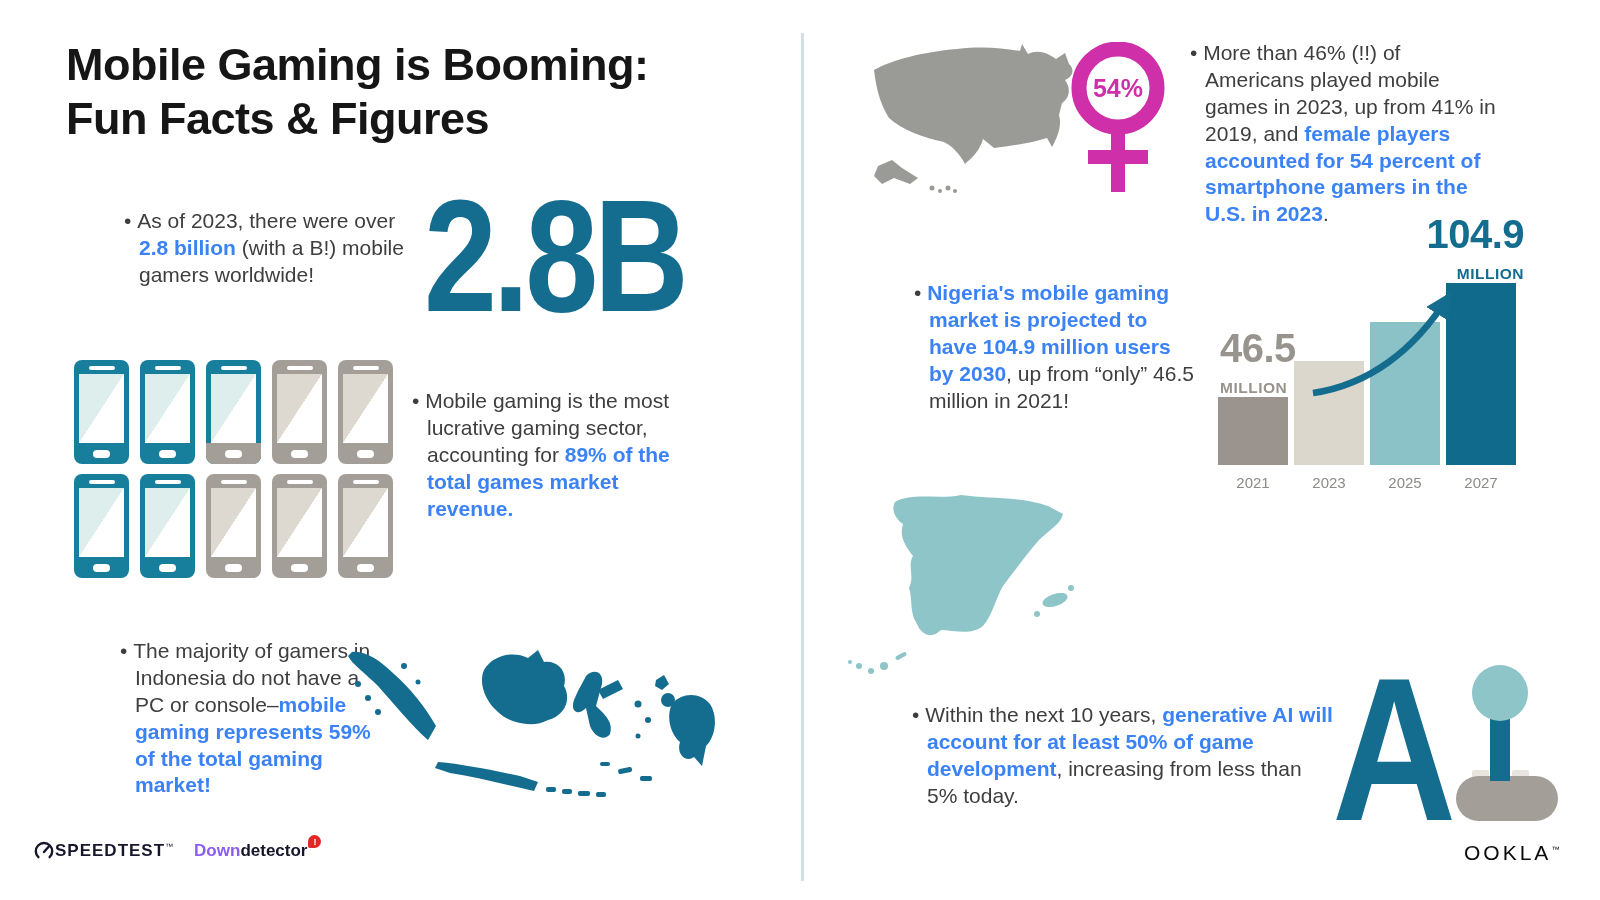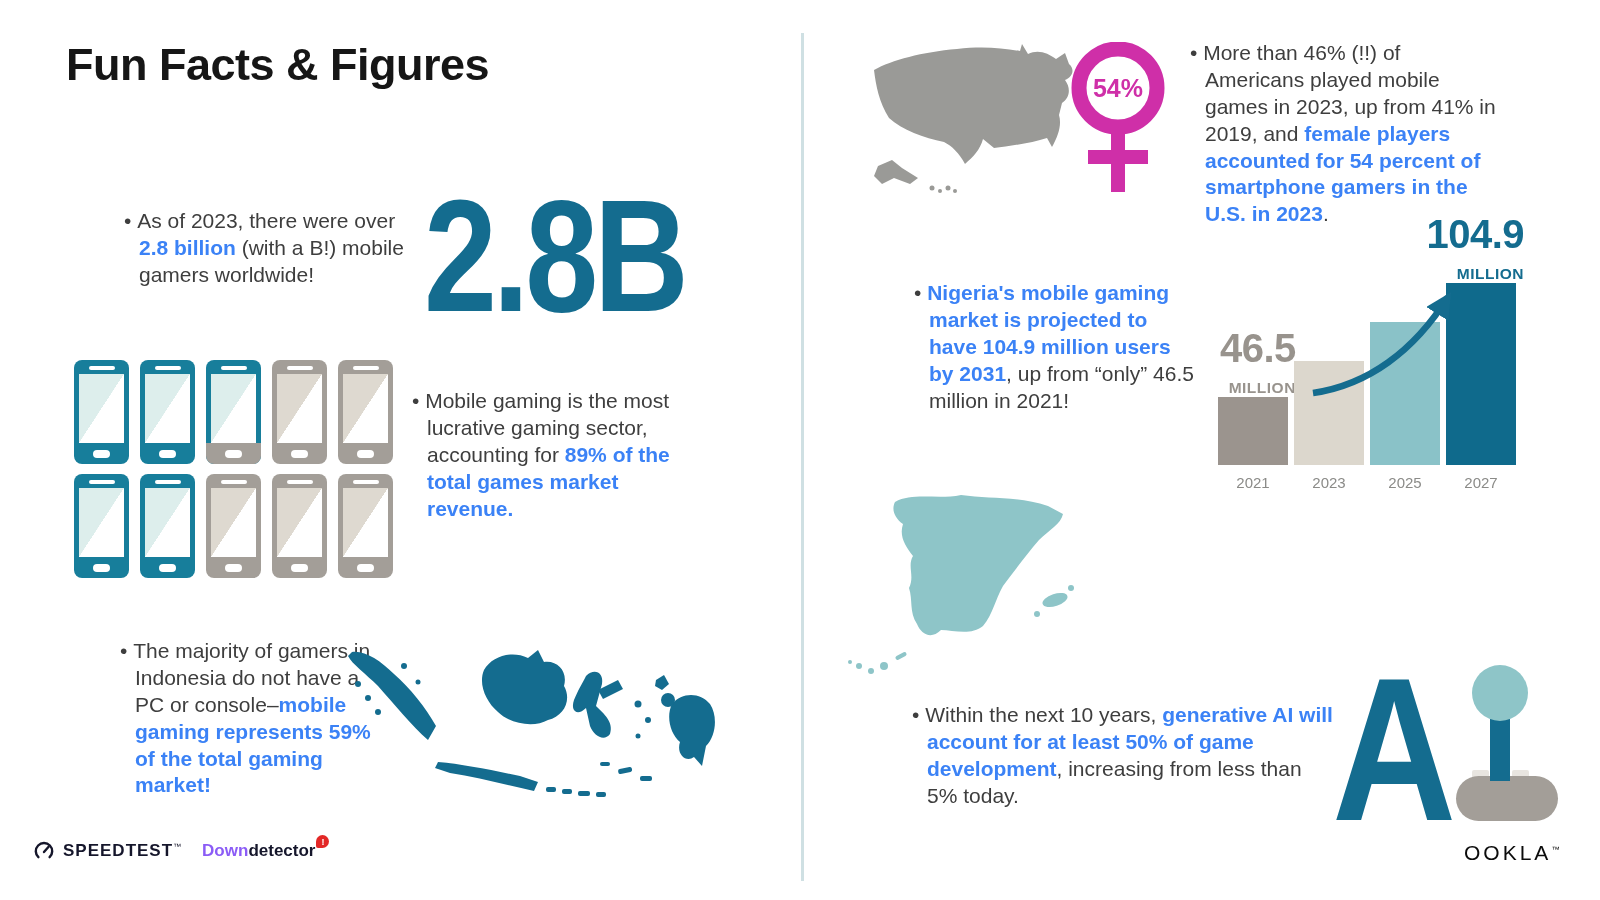--- a/index.html
+++ b/index.html
@@ -40,39 +40,39 @@
   .divider{position:absolute;left:801px;top:33px;width:3px;height:848px;background:#cfe0e3;}
   
   .svg-abs{position:absolute;}
   
   .chart{position:absolute;left:1218px;top:243px;width:306px;height:248px;}
   .chart .bars{position:absolute;left:0;right:0;bottom:0;display:flex;gap:6px;align-items:flex-end;}
   .chart .bar-col{width:70px;display:flex;flex-direction:column;justify-content:flex-end;}
   .chart .bar{width:70px;}
   .chart .bar-year{height:22px;display:flex;align-items:flex-end;justify-content:center;
     font-size:15px;color:#8b8b88;padding-top:4px;}
-  .chart-annotation{position:absolute;line-height:1;text-align:right;}
+  .chart-annotation{position:absolute;line-height:1;}
   .chart-annotation .ann-value{font-size:40px;font-weight:700;letter-spacing:-0.5px;}
   .chart-annotation .ann-unit{font-size:15.5px;font-weight:700;letter-spacing:0.5px;margin-top:12px;}
   .chart-annotation.first{left:2px;color:#98938d;}
   .chart-annotation.last{right:0;color:#146c8f;text-align:right;}
   .chart-arrow{position:absolute;left:0;top:0;pointer-events:none;}
   
   .ai-graphic{position:absolute;left:1332px;top:653px;width:232px;height:167px;}
   .ai-letter{position:absolute;left:0;bottom:-4px;font-size:205px;line-height:0.73;font-weight:700;
     color:#146c8f;transform:scaleX(0.84);transform-origin:left bottom;}
   .joystick{position:absolute;left:124px;top:8px;width:108px;height:160px;}
   .joystick .ball{position:absolute;left:16px;top:4px;width:56px;height:56px;border-radius:50%;background:#8ec5c8;}
   .joystick .stick{position:absolute;left:34px;top:56px;width:20px;height:64px;background:#146c8f;}
   .joystick .jbase{position:absolute;left:0;bottom:0;width:102px;height:45px;background:#a39e98;border-radius:23px;}
   .joystick .btn{position:absolute;width:17px;height:9px;background:#e8e5e0;border-radius:2px;bottom:42px;}
   .joystick .btn.b1{left:16px;} .joystick .btn.b2{left:56px;}
   
   .footer-left{position:absolute;left:33px;top:840px;display:flex;align-items:center;gap:20px;}
-  .speedtest-logo{display:flex;align-items:center;gap:8px;color:#15162b;font-weight:700;
+  .speedtest-logo{display:flex;align-items:center;gap:0;color:#15162b;font-weight:700;
     font-size:17px;letter-spacing:1px;}
   .tm{font-size:8px;vertical-align:super;font-weight:400;}
   .downdetector-logo{font-size:17px;font-weight:700;position:relative;padding-right:12px;}
   .dd-down{color:#8b5cf6;} .dd-detector{color:#15162b;}
   .dd-badge{position:absolute;right:-2px;top:-6px;width:13px;height:13px;border-radius:50% 50% 50% 2px;
     background:#e32726;color:#fff;font-size:9px;font-weight:700;display:flex;align-items:center;justify-content:center;}
   .ookla-logo{position:absolute;left:1464px;top:841px;font-size:21px;letter-spacing:3px;color:#0b0b0b;
     font-weight:400;font-family:"Liberation Sans","DejaVu Sans",sans-serif;}
   
   #fact-worldwide{left:124px;top:208px;width:288px;}
@@ -82,20 +82,21 @@
   #fact-nigeria{left:914px;top:280px;width:268px;}
   #fact-spain{left:1098px;top:524px;width:380px;}
   #fact-ai{left:912px;top:702px;width:408px;}
 </style>
 </head>
 <body>
 
 <div id="canvas">
 
   <div class="page-title">
+    <div>Mobile Gaming is Booming:</div>
     <div>Fun Facts &amp; Figures</div>
   </div>
 
   <div id="fact-worldwide" class="fact"><span>As of 2023, there were over </span><span class="b">2.8 billion</span><span> (with a B!) mobile gamers worldwide!</span></div>
   <div class="big-stat">2.8B</div>
 
   <div id="phone-grid" class="phone-grid">
       <div class="phone full">
         <div class="speaker"></div>
         <div class="screen"></div>
@@ -214,21 +215,21 @@
 
   <svg class="svg-abs" style="left:1070px;top:42px" width="96" height="150" viewBox="0 0 96 150">
     <circle cx="48" cy="46" r="39" fill="#ffffff" stroke="#cf2fa8" stroke-width="15"></circle>
     <rect x="41" y="90" width="14" height="60" fill="#cf2fa8"></rect>
     <rect x="18" y="108" width="60" height="14" fill="#cf2fa8"></rect>
     <text x="48" y="55" text-anchor="middle" font-size="25" font-weight="bold" fill="#cf2fa8" font-family="Liberation Sans, DejaVu Sans, sans-serif">54%</text>
   </svg>
 
   <div id="fact-usa" class="fact"><span>More than 46% (!!) of Americans played mobile games in 2023, up from 41% in 2019, and </span><span class="b">female players accounted for 54 percent of smartphone gamers in the U.S. in 2023</span><span>.</span></div>
 
-  <div id="fact-nigeria" class="fact"><span class="b">Nigeria's mobile gaming market is projected to have 104.9 million users by 2031</span><span>, up from “only” 46.5 million in 2021!</span></div>
+  <div id="fact-nigeria" class="fact"><span class="b">Nigeria's mobile gaming market is projected to have 104.9 million users by 2030</span><span>, up from “only” 46.5 million in 2021!</span></div>
 
   <div class="chart">
     <div class="chart-annotation first" style="bottom: 96px;">
       <div class="ann-value">46.5</div>
       <div class="ann-unit">MILLION</div>
     </div>
     <div class="chart-annotation last" style="bottom: 210px;">
       <div class="ann-value">104.9</div>
       <div class="ann-unit">MILLION</div>
     </div>

